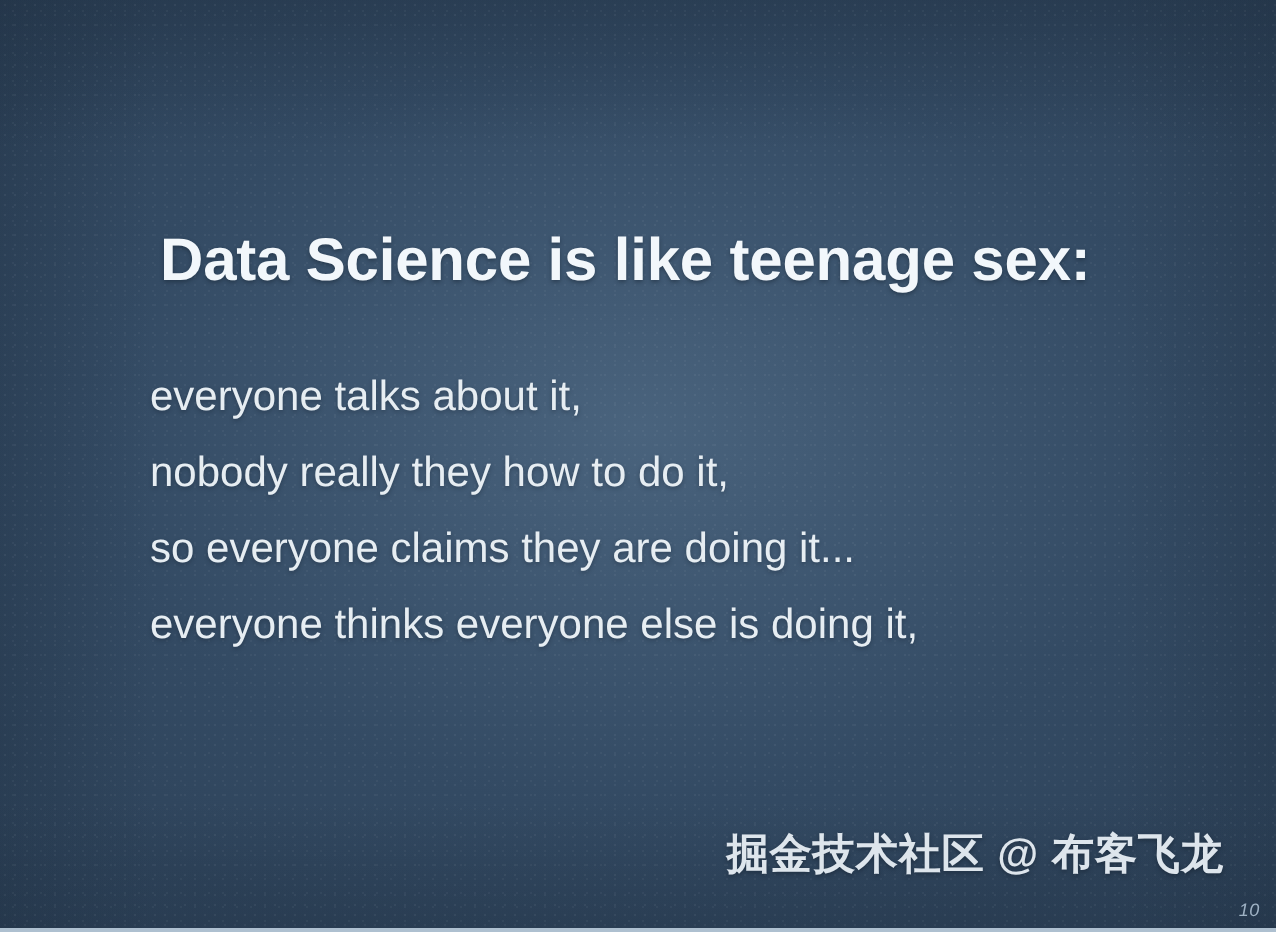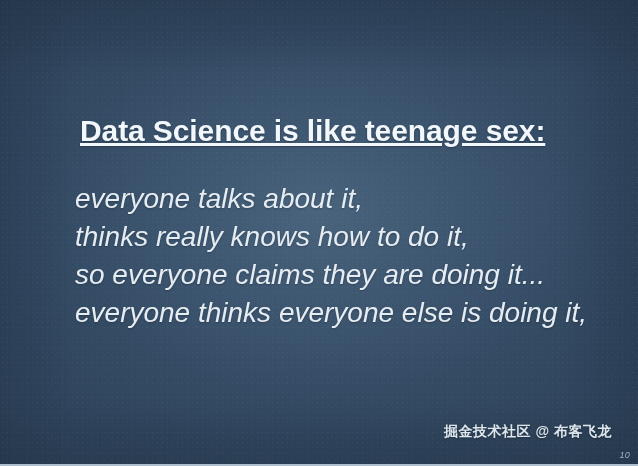--- a/index.html
+++ b/index.html
@@ -66,45 +66,43 @@
   .slide-title {
     position: absolute;
     left: 80px;
     top: 114px;
     font-size: 30px;
     font-weight: bold;
     color: #f2f7fb;
     letter-spacing: -0.1px;
     white-space: nowrap;
     text-shadow: 0 1px 2px rgba(18,30,44,0.45);
-    text-decoration: underline;
   }
 
   .slide-body {
     position: absolute;
     left: 75px;
     top: 180px;
     width: 520px;
   }
 
   .body-line {
-    font-size: 28px;
+    font-size: 21px;
     font-weight: normal;
     color: #e6edf2;
     line-height: 38px;
     white-space: nowrap;
     text-shadow: 0 1px 2px rgba(18,30,44,0.35);
-    font-style: italic;
   }
 
   .watermark {
     position: absolute;
     right: 26px;
     bottom: 25px;
-    font-size: 14px;
+    font-size: 21px;
     font-weight: bold;
     color: #dde5ec;
     letter-spacing: 0.5px;
     white-space: nowrap;
     text-shadow: 0 1px 2px rgba(18,30,44,0.5);
   }
 
   .page-number {
     position: absolute;
     right: 8px;
@@ -134,21 +132,21 @@
   <div class="slide-bg-glow"></div>
   <div class="slide-bg-corners"></div>
   <div class="slide-bg-noise"></div>
 
   <div class="slide-content">
 
     <div class="slide-title">Data Science is like teenage sex:</div>
 
     <div class="slide-body">
       <div class="body-line">everyone talks about it,</div>
-      <div class="body-line">thinks really knows how to do it,</div>
+      <div class="body-line">nobody really they how to do it,</div>
       <div class="body-line">so everyone claims they are doing it...</div>
       <div class="body-line">everyone thinks everyone else is doing it,</div>
     </div>
 
     <div class="watermark">掘金技术社区 @ 布客飞龙</div>
 
     <div class="page-number">10</div>
 
   </div>
 

